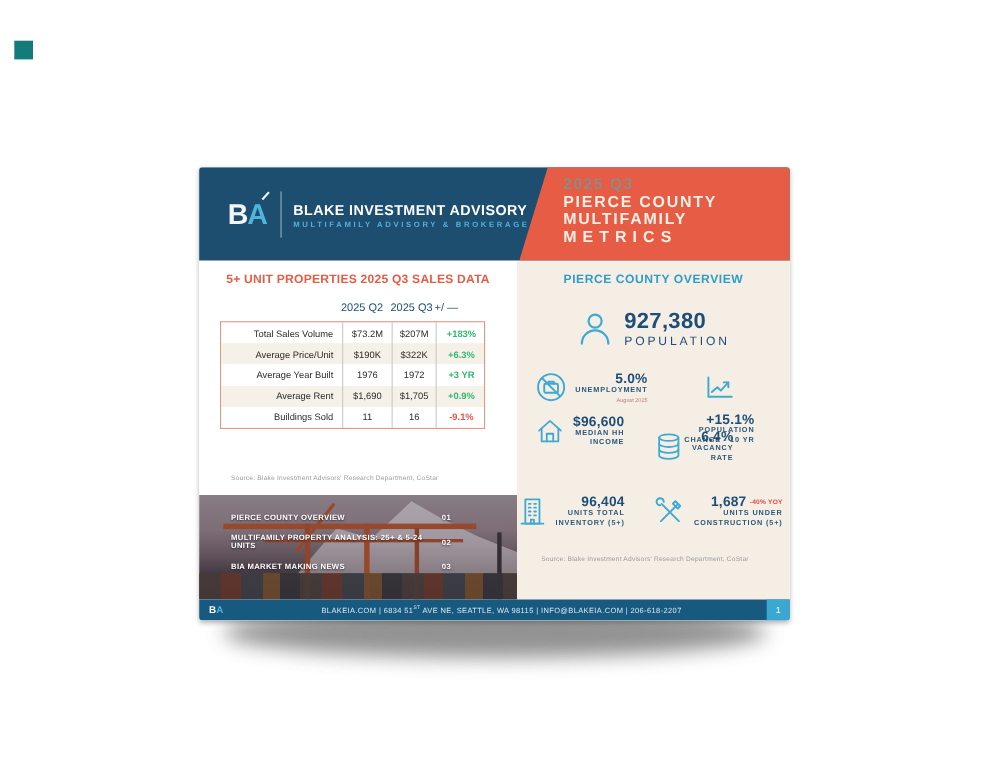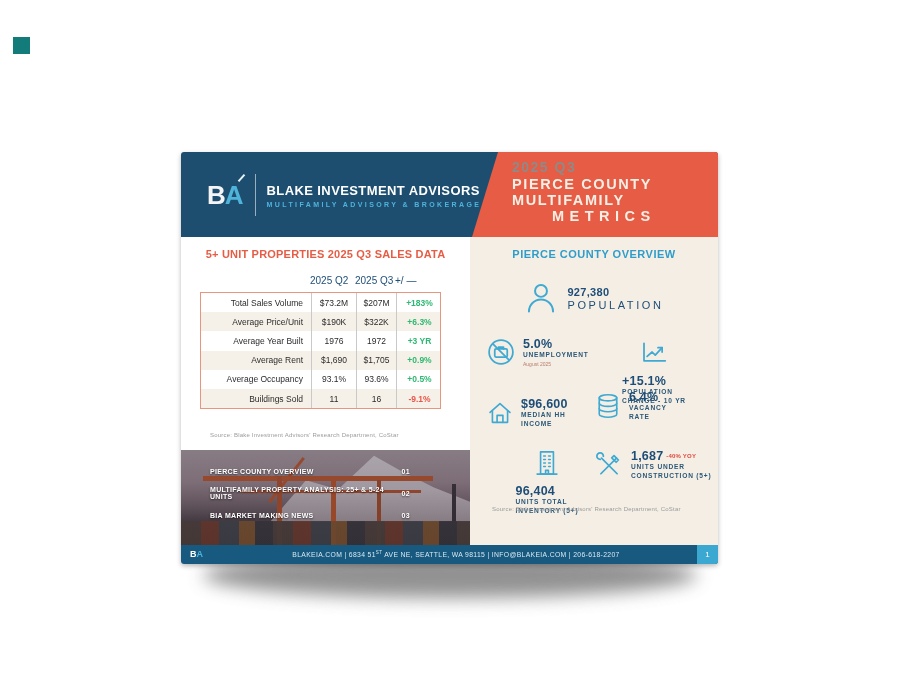--- a/index.html
+++ b/index.html
@@ -26,21 +26,21 @@
   .logo-ba .la { color:#4fb3da; position:relative; }
   .logo-ba .la::after { content:""; position:absolute; top:-3px; right:-3px; width:9px; height:2px;
                         background:#e9f4f9; transform:rotate(-48deg); }
   .logo-divider { width:1px; height:42px; background:rgba(255,255,255,.55); margin:0 11px 0 12px; }
   .company-name { font-size:13px; font-weight:bold; color:#ffffff; letter-spacing:.4px; white-space:nowrap; }
   .company-tagline { font-size:7px; font-weight:bold; color:#4fb3da; letter-spacing:2.4px; margin-top:3px; white-space:nowrap; }
 
   .report-title { position:absolute; left:40px; top:7px; }
   .report-quarter { font-size:14px; font-weight:bold; color:#8d8a88; letter-spacing:1.5px; line-height:17px; }
   .report-line { font-size:14.5px; font-weight:bold; color:#f6efe5; letter-spacing:1.6px; line-height:16px; }
-  .report-line.metrics { letter-spacing:5.5px;margin-left:40px; }
+  .report-line.metrics { letter-spacing:5.5px; }
 
   
   .left-col  { position:absolute; top:85px; left:0; width:289px; height:308px; background:#ffffff; }
   .right-col { position:absolute; top:85px; left:289px; width:248px; height:308px; background:#f4eee5; }
 
   .sales-title { position:absolute; top:11px; left:0; width:100%; text-align:center;
                  font-size:11px; font-weight:bold; color:#e65c45; letter-spacing:.2px; }
 
   
   .table-wrap { position:absolute; left:19px; top:31px; width:241px; }
@@ -84,35 +84,35 @@
                           text-shadow:0 1px 2px rgba(0,0,0,.6); }
 
   
   .overview-title { position:absolute; top:11px; left:0; width:100%; text-align:center;
                     font-size:11px; font-weight:bold; color:#2f9dc9; letter-spacing:.5px; }
   .icon { flex:0 0 auto; }
   .icon svg { display:block; stroke:#3fa9d2; fill:none; stroke-width:1.4; stroke-linecap:round; stroke-linejoin:round; }
 
   .pop-row { position:absolute; top:44px; left:0; width:100%; display:flex;
              justify-content:center; align-items:center; gap:9px; }
-  .pop-value { font-size:11px; font-weight:bold; color:#1e4e78; letter-spacing:.3px; }
+  .pop-value { font-size:20px; font-weight:bold; color:#1e4e78; letter-spacing:.3px; }
   .pop-label { font-size:11px; color:#1e4e78; letter-spacing:2.6px; margin-top:1px; }
 
   .stat { position:absolute; display:flex; align-items:center; gap:7px; }
-  .stat-text { text-align:left; }
+  .stat-text { text-align:right; }
   .stat-value { font-size:12.5px; font-weight:bold; color:#1e4e78; letter-spacing:.2px; }
   .stat-label { font-size:6.6px; font-weight:bold; color:#2b5878; letter-spacing:.8px; line-height:8.5px; }
   .stat-note  { font-size:5px; color:#b97c6e; margin-top:1px; }
   .stat-badge { font-size:6px; font-weight:bold; color:#e0483c; margin-left:3px; vertical-align:2px; }
 
   .st-unemp   { left:16px;  top:100px; width:106px; }
   .st-popchg  { left:124px; top:100px; width:120px;flex-direction:column; }
-  .st-income  { left:16px;  top:160px; width:106px; }
+  .st-income  { left:16px;  top:139px; width:106px; }
   .st-vacancy { left:124px; top:153px; width:120px; }
-  .st-invent  { left:24px;  top:212px; width:106px;flex-direction:column; }
+  .st-invent  { left:0;  top:212px; width:106px; }
   .st-constr  { left:124px; top:212px; width:122px; }
 
   
   .footer { position:absolute; bottom:0; left:0; right:0; height:19px; background:#17597f;
             display:flex; align-items:center; }
   .footer-logo { width:34px; text-align:left; padding-left:9px; font-size:9px; font-weight:bold; line-height:1; }
   .footer-logo .lb { color:#ffffff; } .footer-logo .la { color:#4fb3da; }
   .footer-text { flex:1; text-align:center; font-size:6.8px; color:#d9e9f2; letter-spacing:.35px; }
   .footer-text sup { font-size:4.5px; }
   .page-box { width:21px; height:19px; background:#3aa8d0; color:#ffffff; font-size:8px;
@@ -136,21 +136,21 @@
           <div class="report-line">MULTIFAMILY</div>
           <div class="report-line metrics">METRICS</div>
         </div>
       </div>
       <div class="logo-block">
         <div class="logo-ba">
           <span class="lb">B</span><span class="la">A</span>
         </div>
         <div class="logo-divider"></div>
         <div>
-          <div class="company-name">BLAKE INVESTMENT ADVISORS</div>
+          <div class="company-name">BLAKE INVESTMENT ADVISORY</div>
           <div class="company-tagline">MULTIFAMILY ADVISORY &amp; BROKERAGE</div>
         </div>
       </div>
     </div>
 
     <div class="left-col">
       <div class="sales-title">5+ UNIT PROPERTIES 2025 Q3 SALES DATA</div>
 
       <div class="table-wrap">
         <div class="t-grid t-headrow">
@@ -176,26 +176,20 @@
             <div class="t-label">Average Year Built</div>
             <div class="t-val">1976</div>
             <div class="t-val">1972</div>
             <div class="t-val t-chg up">+3 YR</div>
           </div>
           <div class="t-grid t-row">
             <div class="t-label">Average Rent</div>
             <div class="t-val">$1,690</div>
             <div class="t-val">$1,705</div>
             <div class="t-val t-chg up">+0.9%</div>
-          </div>
-          <div class="t-grid t-row">
-            <div class="t-label">Average Occupancy</div>
-            <div class="t-val">93.1%</div>
-            <div class="t-val">93.6%</div>
-            <div class="t-val t-chg up">+0.5%</div>
           </div>
           <div class="t-grid t-row">
             <div class="t-label">Buildings Sold</div>
             <div class="t-val">11</div>
             <div class="t-val">16</div>
             <div class="t-val t-chg down">-9.1%</div>
           </div>
         </div>
       </div>
 

